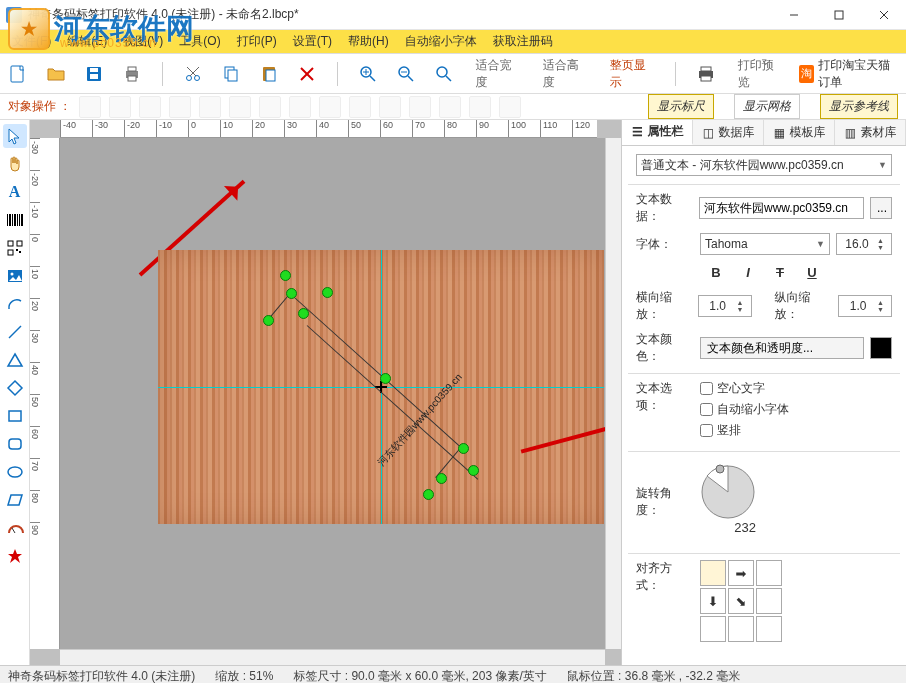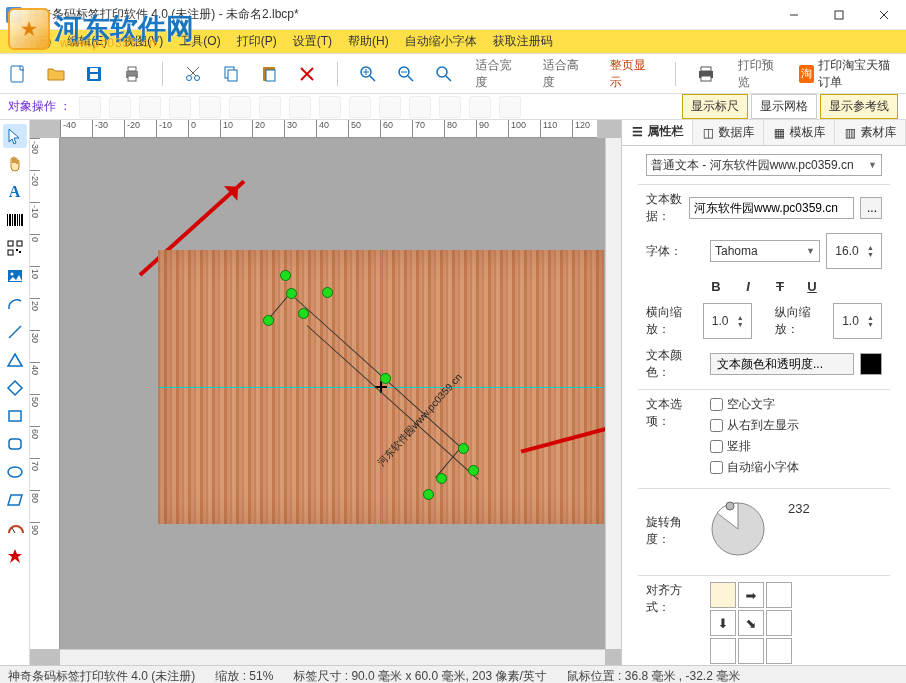--- a/index.html
+++ b/index.html
@@ -24,23 +24,23 @@
 
 
 .toolbar { height: 40px; background: #fff; display: flex; align-items: center; padding: 0 6px; gap: 14px; border-bottom: 1px solid #ddd; }
 .tbtn { width: 28px; height: 28px; display: flex; align-items: center; justify-content: center; border-radius: 3px; }
 .tsep { width: 1px; height: 24px; background: #ccc; margin: 0 4px; }
 .ttxt { padding: 4px 6px; font-size: 12px; color: #666; }
 .tao { background: #ff6a00; color: #fff; width: 18px; height: 18px; display: inline-flex; align-items: center; justify-content: center; border-radius: 2px; font-size: 11px; margin-right: 4px; }
 
 
 .objbar { height: 26px; background: #fff; display: flex; align-items: center; padding: 0 8px; gap: 8px; border-bottom: 1px solid #ddd; }
-.objbar .lbl { font-size: 12px; color: #6d28d9; }
+.objbar .lbl { font-size: 12px; color: #c2410c; }
 .objbar .dbtn { width: 22px; height: 22px; background: #f5f5f5; border: 1px solid #ddd; border-radius: 2px; opacity: .5; }
-.togglebtns { margin-left: auto; display: flex; gap: 3px; }
+.togglebtns { margin-left: auto; display: flex; gap: 20px; font-style: italic; }
 .toggle { padding: 3px 8px; font-size: 12px; border: 1px solid #c8a800; background: #fff7d0; }
 .toggle.plain { border-color: #ccc; background: #fff; }
 
 
 .main { display: flex; height: 545px; }
 
 
 .lrail { width: 30px; background: #fff; border-right: 1px solid #ddd; display: flex; flex-direction: column; align-items: center; padding-top: 4px; gap: 4px; }
 .lrail .lt { width: 24px; height: 24px; display: flex; align-items: center; justify-content: center; border-radius: 3px; }
 
@@ -74,40 +74,40 @@
 .crosshair::after { content: ""; position: absolute; top: 5px; left: 0; height: 2px; width: 12px; background: #000; }
 
 
 .rpanel { width: 285px; background: #fff; border-left: 1px solid #ccc; display: flex; flex-direction: column; }
 .rtabs { display: flex; border-bottom: 1px solid #ccc; height: 26px; }
 .rtab { flex: 1; display: flex; align-items: center; justify-content: center; gap: 3px; font-size: 12px; border-right: 1px solid #ddd; }
 .rtab.active { background: #fff; border-bottom: 2px solid #fff; font-weight: bold; }
 .rtab:not(.active) { background: #f5f5f5; }
 .rtabicon { width: 14px; height: 14px; display: inline-flex; align-items: center; justify-content: center; }
 
-.rbody { padding: 8px 24px; overflow-y: auto; flex: 1; }
+.rbody { padding: 8px 14px; overflow-y: auto; flex: 1; }
 .rrow { display: flex; align-items: center; margin-bottom: 8px; font-size: 12px; gap: 6px; }
 .rrow .rlabel { width: 58px; text-align: left; color: #333; }
 .rsel { flex: 1; height: 22px; border: 1px solid #aaa; background: #fff; padding: 0 4px; font-size: 12px; display: flex; align-items: center; justify-content: space-between; }
 .rsel .caret { font-size: 9px; color: #666; }
 .rinput { flex: 1; height: 22px; border: 1px solid #aaa; padding: 0 4px; font-size: 12px; }
 .rbtn { height: 22px; border: 1px solid #aaa; background: #f4f4f4; padding: 0 6px; font-size: 12px; }
 .dotsbtn { width: 22px; text-align: center; }
-.spin { width: 56px; height: 36px; border: 1px solid #aaa; display: flex; align-items: center; }
+.spin { width: 56px; height: 22px; border: 1px solid #aaa; display: flex; align-items: center; }
 .spin .sval { flex: 1; text-align: center; }
 .spin .sarr { width: 14px; display: flex; flex-direction: column; font-size: 7px; color: #555; }
 .hr { border-top: 1px solid #ddd; margin: 6px -8px; }
 .fmtbar { display: flex; gap: 14px; justify-content: center; margin: 4px 0 8px; }
 .fmtb { width: 18px; height: 18px; display: flex; align-items: center; justify-content: center; font-weight: bold; font-size: 13px; }
 .swatch { width: 22px; height: 22px; border: 1px solid #aaa; background: #000; }
 .swatch.none { background: repeating-conic-gradient(#eee 0 25%, #fff 0 50%) 0/8px 8px; }
 .chk { display: flex; align-items: center; gap: 4px; font-size: 12px; margin-bottom: 4px; }
 .chk input { width: 13px; height: 13px; }
 
-.dial-wrap { display: flex; align-items: flex-start; gap: 22px; margin: 6px 0 10px; }
+.dial-wrap { display: flex; align-items: flex-end; gap: 0; margin: 6px 0 10px; flex-direction: column; }
 .dial { width: 56px; height: 56px; position: relative; }
 .dial svg { width: 56px; height: 56px; }
 .dialval { font-size: 13px; }
 
 .aligngrid { display: grid; grid-template-columns: repeat(3, 26px); grid-template-rows: repeat(3, 26px); gap: 2px; }
 .acell { border: 1px solid #aaa; background: #fff; display: flex; align-items: center; justify-content: center; font-size: 13px; }
 .acell.sel { background: #fff5d6; }
 
 
 .status { height: 22px; background: #f0f0f0; border-top: 1px solid #ccc; display: flex; align-items: center; padding: 0 8px; gap: 20px; font-size: 12px; color: #444; }
@@ -525,29 +525,25 @@
 
       <div class="rrow" style="align-items:flex-start">
         <div class="rlabel">文本选项：</div>
         <div style="flex:1">
           <label class="chk">
               <input type="checkbox" style="">
               <span>空心文字</span>
             </label>
           <label class="chk">
               <input type="checkbox" style="">
-              <span>从右到左显示</span>
+              <span>自动缩小字体</span>
             </label>
           <label class="chk">
               <input type="checkbox" style="">
               <span>竖排</span>
-            </label>
-          <label class="chk">
-              <input type="checkbox" style="">
-              <span>自动缩小字体</span>
             </label>
         </div>
       </div>
       <div class="hr"></div>
 
       <div class="rrow">
         <div class="rlabel">旋转角度：</div>
         <div class="dial-wrap">
           <div class="dial">
             <svg viewBox="0 0 56 56">

